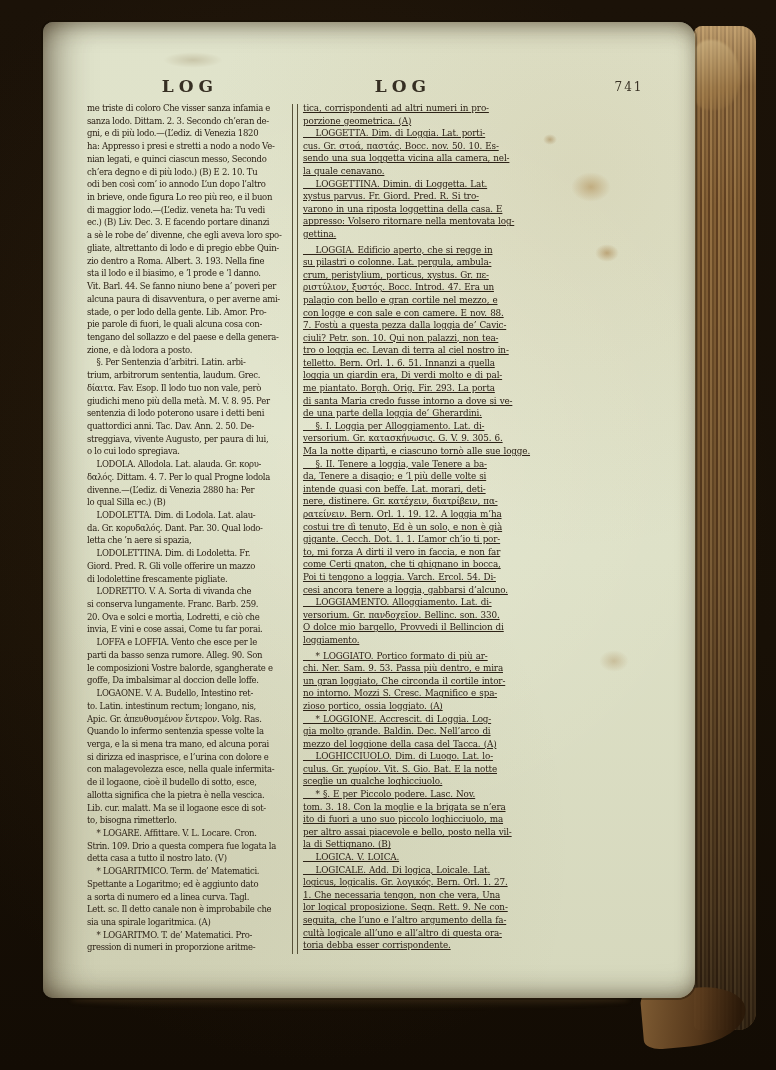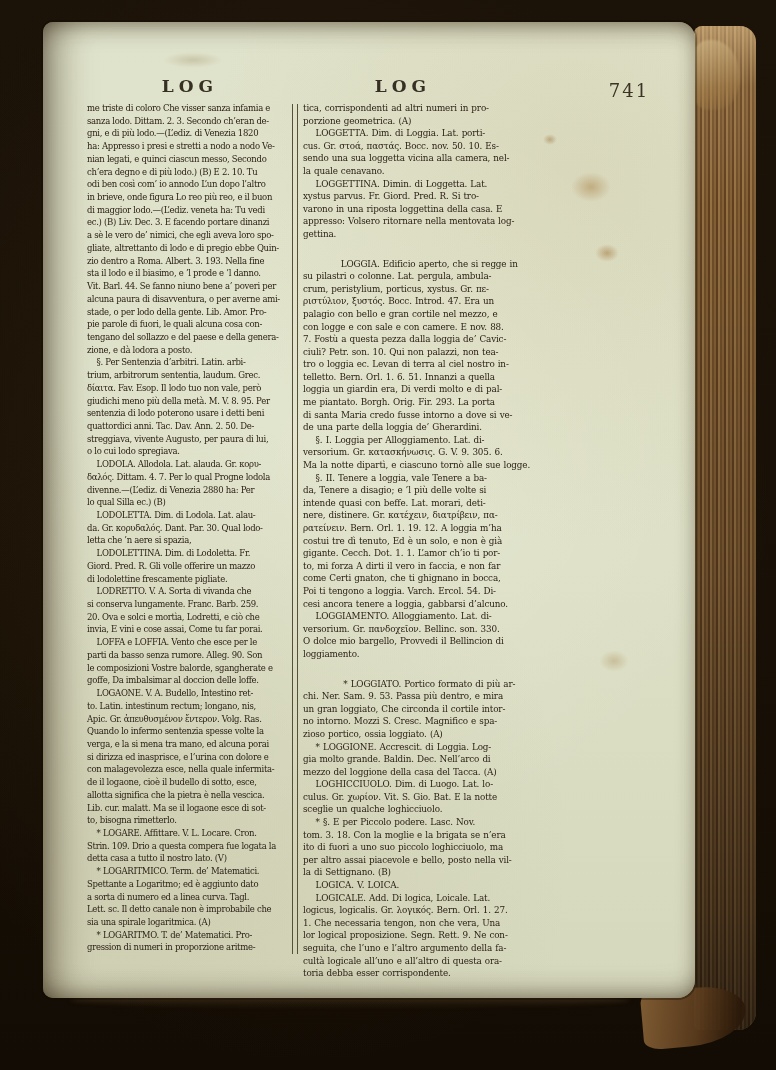--- a/index.html
+++ b/index.html
@@ -66,28 +66,28 @@
   .stain.s5{left:120px;top:30px;width:60px;height:16px;
     background:radial-gradient(ellipse,rgba(120,95,50,.22),rgba(120,95,50,0) 70%);}
   .running-head{
     position:absolute;top:54px;font-size:17px;letter-spacing:5px;
     color:#362f23;text-align:center;font-weight:bold;
   }
   .rh-left{left:44px;width:206px;}
   .rh-right{left:260px;width:200px;}
   .folio{
     position:absolute;top:58px;left:556px;width:60px;text-align:center;
-    font-size:18px;letter-spacing:2px;color:#3a3326;
+    font-size:12px;letter-spacing:2px;color:#3a3326;
   }
   .col{position:absolute;top:80px;color:#2d2217;}
   .col-left{left:44px;width:206px;}
-  .col-right{left:260px;width:240px;}
+  .col-right{left:260px;width:240px;text-decoration:underline;}
   .col .ln{white-space:pre;font-size:8.5px;line-height:12.72px;letter-spacing:-0.3px;}
   .col-right .ln{font-size:8.8px;line-height:12.6px;letter-spacing:-0.15px;word-spacing:.5px;}
-  .col .ln.gap{margin-top:17px;text-align:center;}
+  .col .ln.gap{margin-top:3px;}
   .divider{
     position:absolute;left:249px;top:82px;width:4px;height:850px;
     border-left:1px solid #575138;border-right:1px solid #575138;
   }
 </style>
 </head>
 <body>
 
 <div class="scene">
   <div class="fore-edge"></div>
@@ -110,21 +110,21 @@
         <div class="ln">me triste di coloro Che visser sanza infamia e</div>
         <div class="ln">sanza lodo. Dittam. 2. 3. Secondo ch’eran de-</div>
         <div class="ln">gni, e di più lodo.—(L’ediz. di Venezia 1820</div>
         <div class="ln">ha: Appresso i presi e stretti a nodo a nodo Ve-</div>
         <div class="ln">nian legati, e quinci ciascun messo, Secondo</div>
         <div class="ln">ch’era degno e di più lodo.) (B) E 2. 10. Tu</div>
         <div class="ln">odi ben così com’ io annodo L’un dopo l’altro</div>
         <div class="ln">in brieve, onde figura Lo reo più reo, e il buon</div>
         <div class="ln">di maggior lodo.—(L’ediz. veneta ha: Tu vedi</div>
         <div class="ln">ec.) (B) Liv. Dec. 3. E facendo portare dinanzi</div>
-        <div class="ln">a sè le vero de’ nimici, che egli aveva loro spo-</div>
+        <div class="ln">a sè le robe de’ divenne, che egli aveva loro spo-</div>
         <div class="ln">gliate, altrettanto di lodo e di pregio ebbe Quin-</div>
         <div class="ln">zio dentro a Roma. Albert. 3. 193. Nella fine</div>
         <div class="ln">sta il lodo e il biasimo, e ’l prode e ’l danno.</div>
         <div class="ln">Vit. Barl. 44. Se fanno niuno bene a’ poveri per</div>
         <div class="ln">alcuna paura di disavventura, o per averne ami-</div>
         <div class="ln">stade, o per lodo della gente. Lib. Amor. Pro-</div>
         <div class="ln">pie parole di fuori, le quali alcuna cosa con-</div>
         <div class="ln">tengano del sollazzo e del paese e della genera-</div>
         <div class="ln">zione, e dà lodora a posto.</div>
         <div class="ln">    §. Per Sentenzia d’arbitri. Latin. arbi-</div>

